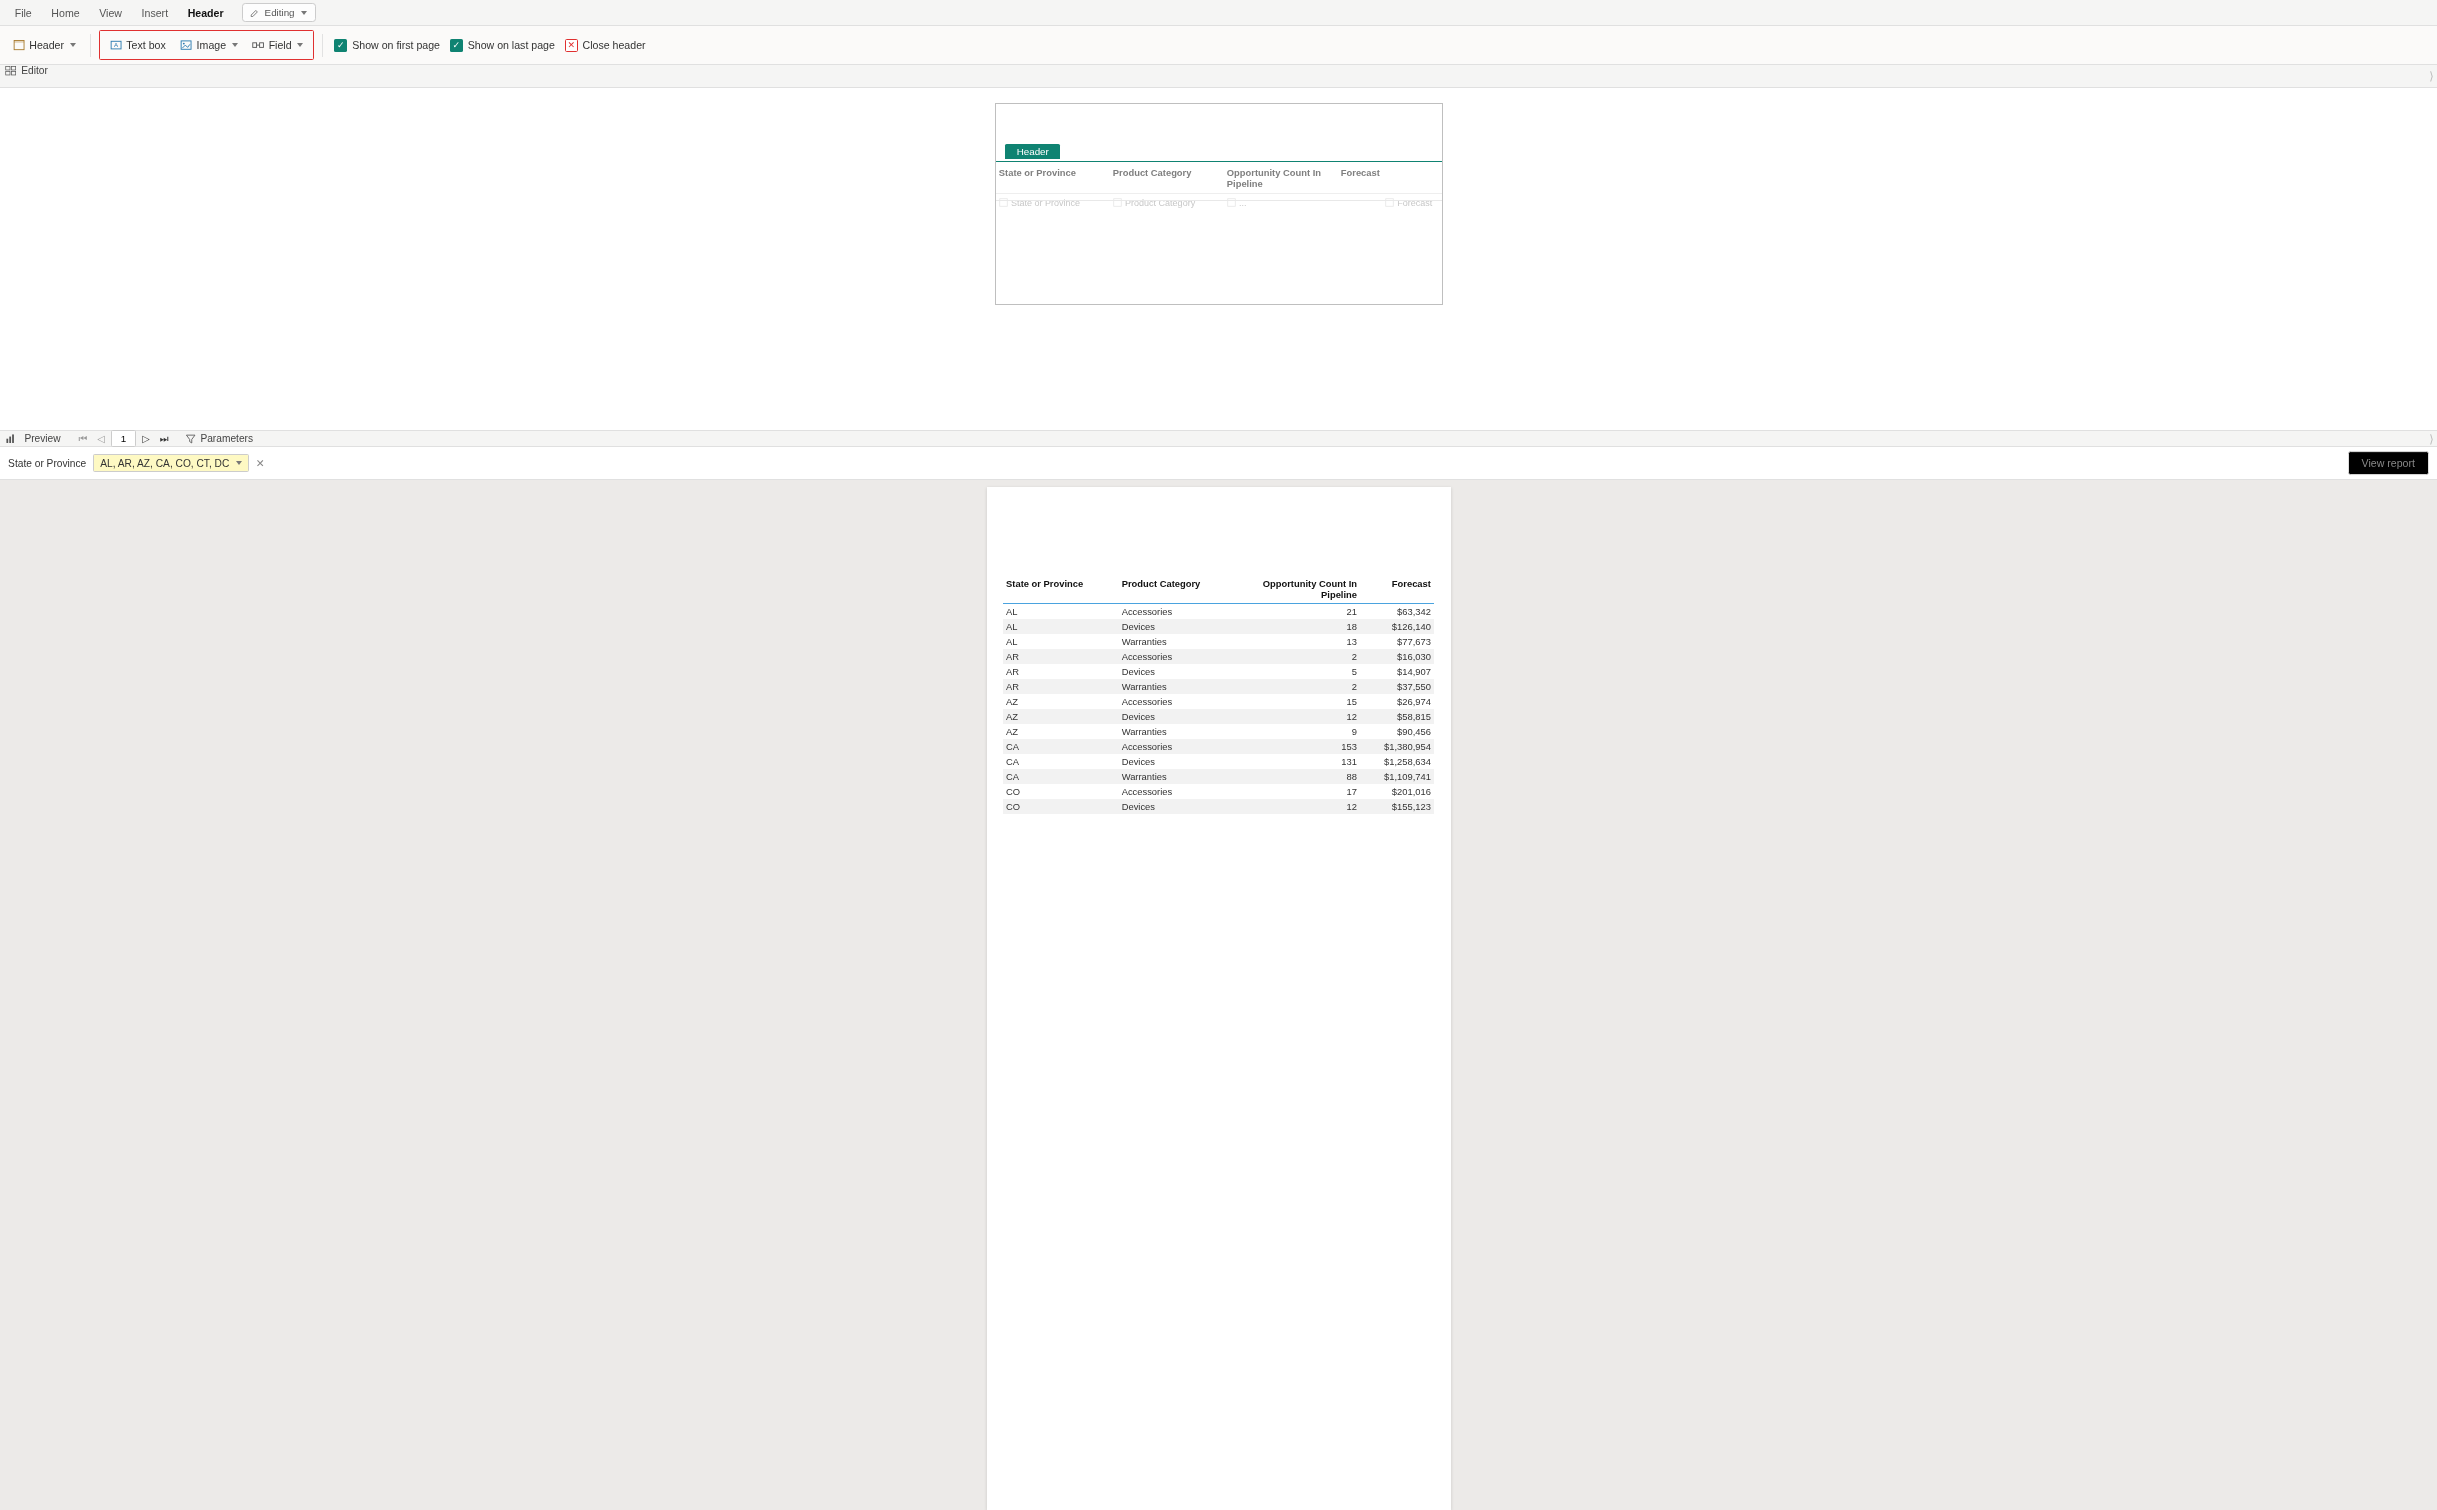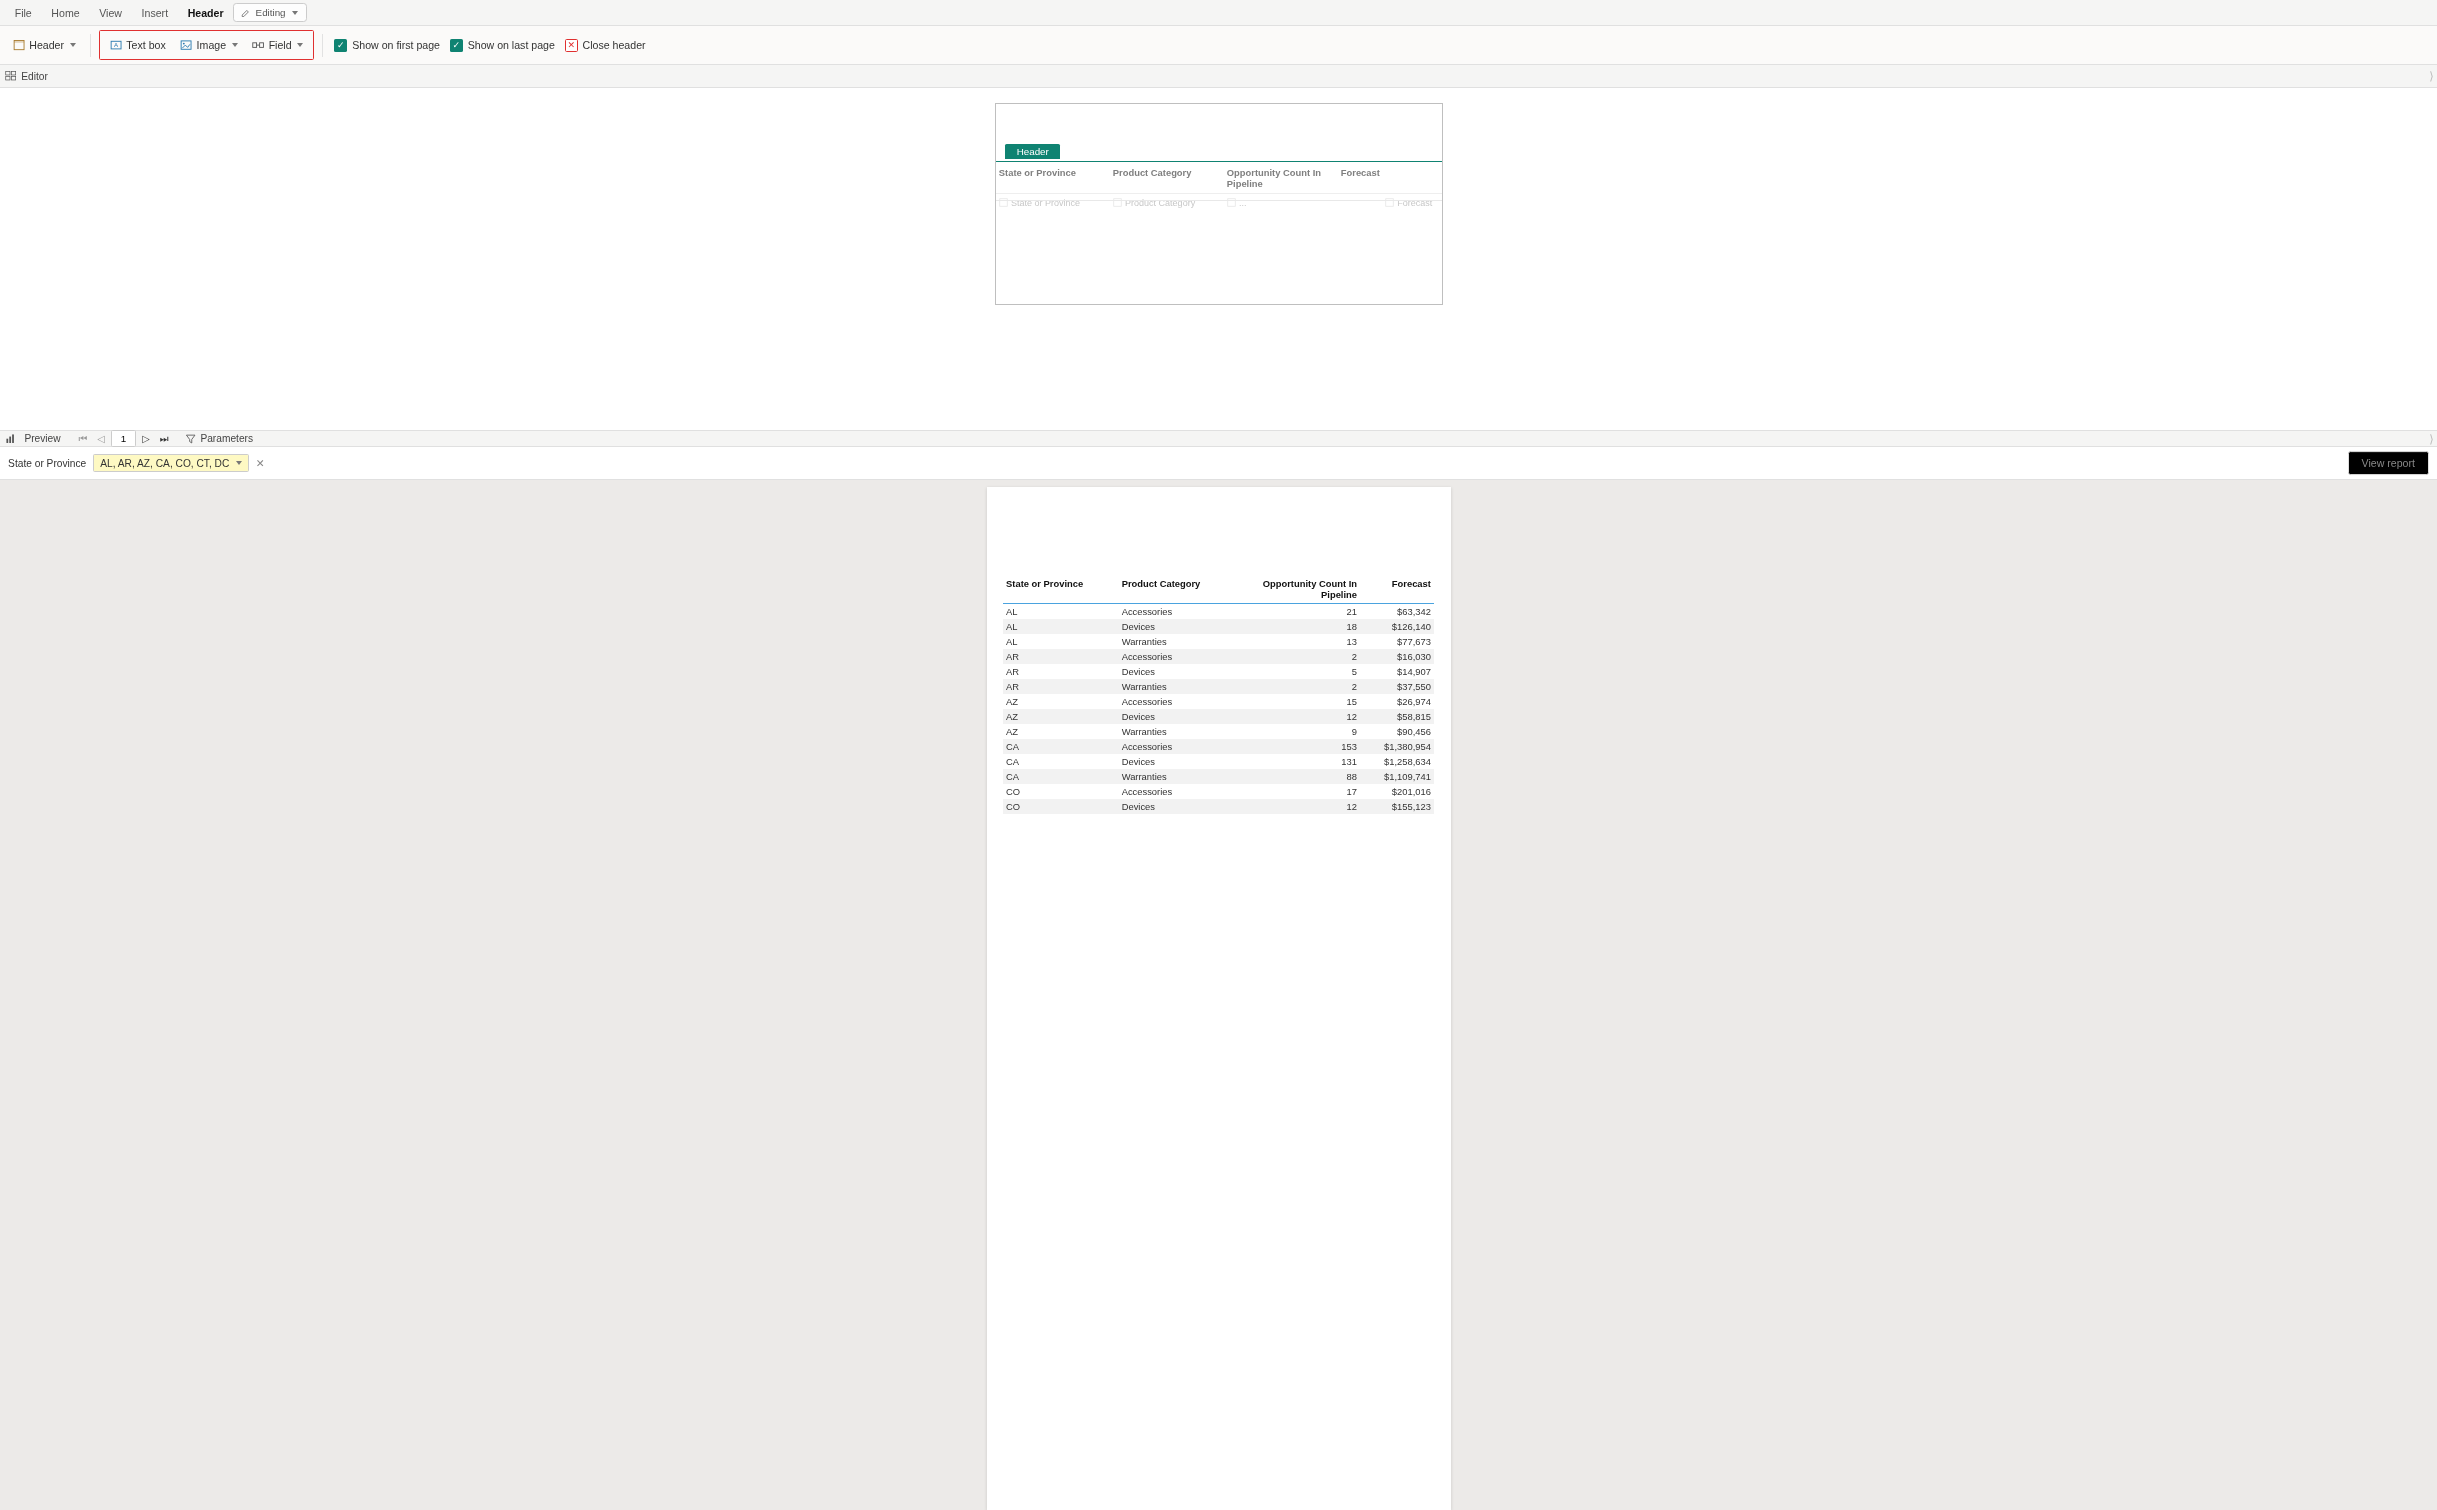--- a/index.html
+++ b/index.html
@@ -11,21 +11,21 @@
     display: flex; align-items: center; height: 26px;
     background: #f5f5f4; border-bottom: 0.8px solid #e0e0e0;
     padding-left: 4.9px; gap: 0;
   }
   .menubar .tab {
     padding: 0 9.8px; height: 100%; display: flex; align-items: center;
     cursor: pointer; color: #555;
   }
   .menubar .tab.active { font-weight: 600; color: #111; }
   .menubar .mode-pill {
-    margin-left: 0; display: flex; align-items: center; gap: 4.9px;
+    margin-left: 9px; display: flex; align-items: center; gap: 4.9px;
     border: 0.8px solid #ccc; border-radius: 3.3px; padding: 1.6px 8.1px 1.6px 6.5px;
     background: #fdfdfd; height: 19.6px; color: #555; font-size: 9.8px;
   }
   .menubar .mode-pill svg { width: 9.8px; height: 9.8px; }
   .menubar .mode-pill .chev { margin-left: 1.6px; }
 
   
   .ribbon {
     display: flex; align-items: center; height: 39px;
     background: #fbfaf9; border-bottom: 0.8px solid #e0e0e0;
@@ -57,21 +57,21 @@
   .ribbon .chk-group { display: flex; align-items: center; margin-left: 3.3px; }
 
   .chev {
     width: 0; height: 0; border-left: 3.3px solid transparent;
     border-right: 3.3px solid transparent; border-top: 4.1px solid #777;
     display: inline-block;
   }
 
   
   .section-bar {
-    display: flex; align-items: center; height: 23px;
+    display: flex; align-items: flex-start; height: 23px;
     background: #f5f5f4; border-bottom: 0.8px solid #e0e0e0;
     padding-left: 4.9px; gap: 4.9px; color: #444; font-size: 10.2px;
     position: relative;
   }
   .section-bar .right-caret {
     position: absolute; right: 3.3px; top: 50%; transform: translateY(-50%);
     color: #bbb; font-size: 11.4px;
   }
   .section-bar svg { width: 11.4px; height: 11.4px; }
 

